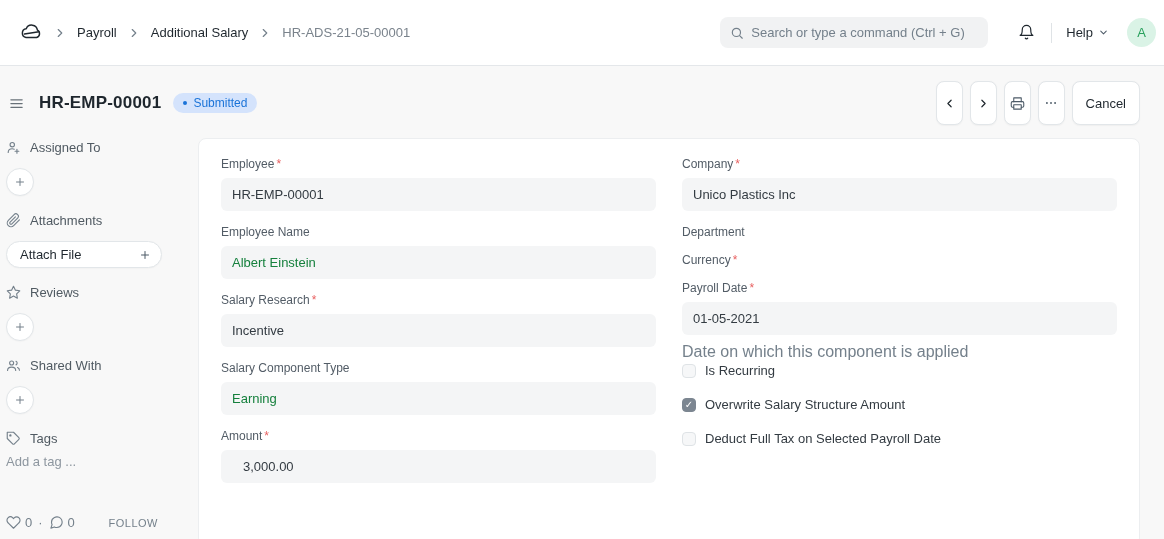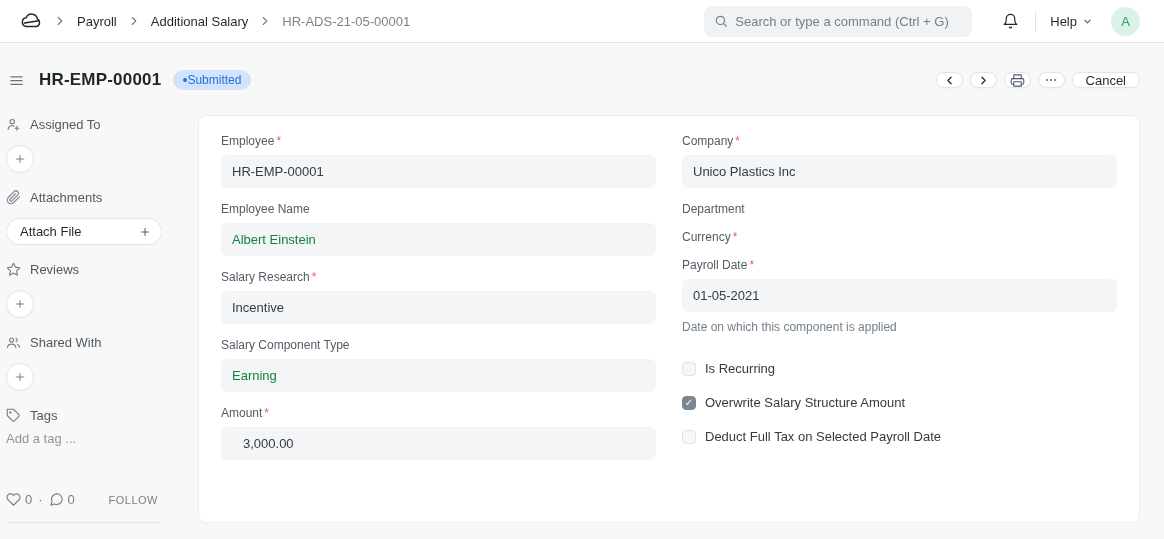--- a/index.html
+++ b/index.html
@@ -7,27 +7,27 @@
   body {
     font-family: "Liberation Sans", "DejaVu Sans", sans-serif;
     background: #f8f8f8;
     color: #1f272e;
     font-size: 13px;
   }
   svg { display: block; }
 
   
   .navbar {
-    height: 43px;
+    height: 66px;
     background: #ffffff;
     border-bottom: 1px solid #e4e7ea;
     display: flex;
     align-items: center;
     justify-content: space-between;
-    padding: 0 24px 0 20px;
+    padding: 0 8px 0 20px;
   }
   .nav-left { display: flex; align-items: center; gap: 9px; }
   .crumb { font-size: 13px; font-weight: 500; color: #1f272e; text-decoration: none; cursor: pointer; white-space: nowrap; }
   .crumb.inactive { color: #7a838c; font-weight: 400; }
   .crumb-sep { color: #74808b; margin: 0 1px; }
   .nav-right { display: flex; align-items: center; }
   .search-box {
     width: 268px; height: 31px;
     background: #f1f2f3;
     border-radius: 8px;
@@ -57,29 +57,29 @@
   .page { padding: 22px 24px 0 6px; }
   .page-head { display: flex; align-items: center; justify-content: space-between; height: 30px; }
   .head-left { display: flex; align-items: center; gap: 12px; }
   .menu-btn { cursor: pointer; padding: 2px; }
   .doc-title { font-size: 17px; font-weight: 700; color: #1f272e; letter-spacing: 0.2px; }
   .status-badge {
     background: #d4e3fc; color: #1a73d8;
     font-size: 12px; font-weight: 500;
     height: 20px; padding: 0 10px;
     border-radius: 10px;
-    display: inline-flex; align-items: center; 
+    display: inline-flex; align-items: center; gap: 6px;
   }
   .status-dot { width: 4px; height: 4px; border-radius: 50%; background: #1a73d8; }
   .head-actions { display: flex; align-items: center; gap: 7px; }
   .btn {
     background: #ffffff;
     border: 1px solid #e2e6e9;
     border-radius: 8px;
-    height: 16px;
+    height: 44px;
     display: inline-flex; align-items: center; justify-content: center;
     cursor: pointer;
     font-family: inherit; font-size: 13px; color: #1f272e;
     box-shadow: 0 0.5px 1.5px rgba(0,0,0,0.04);
   }
   .btn-icon { width: 27px; }
   .btn-text { padding: 0 13px; font-weight: 420; }
 
   
   .layout-row { display: flex; margin-top: 20px; height: 408px; }
@@ -128,21 +128,21 @@
   .req { color: #e86161; margin-left: 2px; }
   .control {
     width: 100%; height: 33px;
     background: #f4f5f6;
     border: none; border-radius: 6px;
     padding: 0 11px;
     font-family: inherit; font-size: 13px; color: #333b42;
     outline: none;
   }
   .control.muted { color: #15803d; }
-  .field-desc { font-size: 12px; color: #74808b; margin-top: -6px; margin-bottom: 27px; }
+  .field-desc { font-size: 16px; color: #74808b; margin-top: -6px; margin-bottom: 2px; }
   .checks { }
   .check-row { display: flex; align-items: center; gap: 9px; margin-bottom: 19px; cursor: pointer; }
   .checkbox {
     width: 14px; height: 14px; border-radius: 4px;
     background: #f6f7f8; border: 1px solid #dfe3e6;
     display: inline-flex; align-items: center; justify-content: center;
     flex: none;
   }
   .checkbox.checked { background: #7c8691; border-color: #7c8691; }
   .checkbox.checked::after { content: "✓"; color: #fff; font-size: 10px; font-weight: bold; line-height: 1; }

